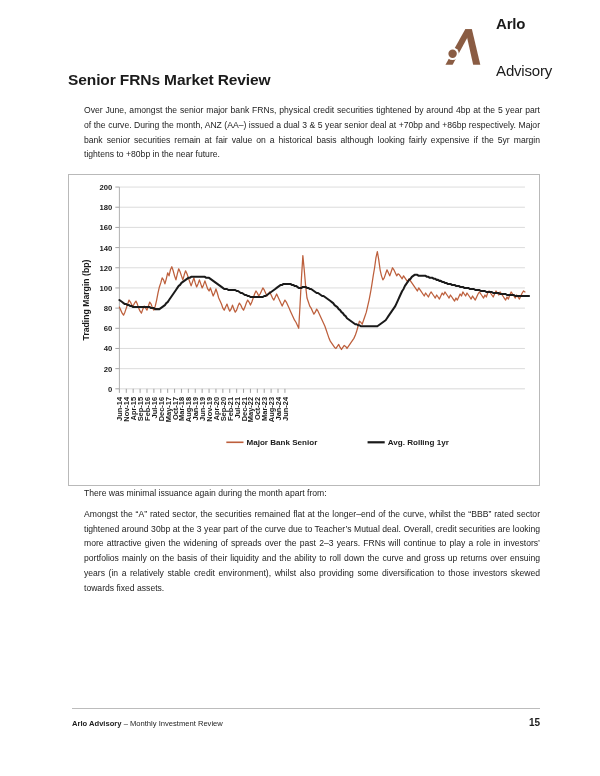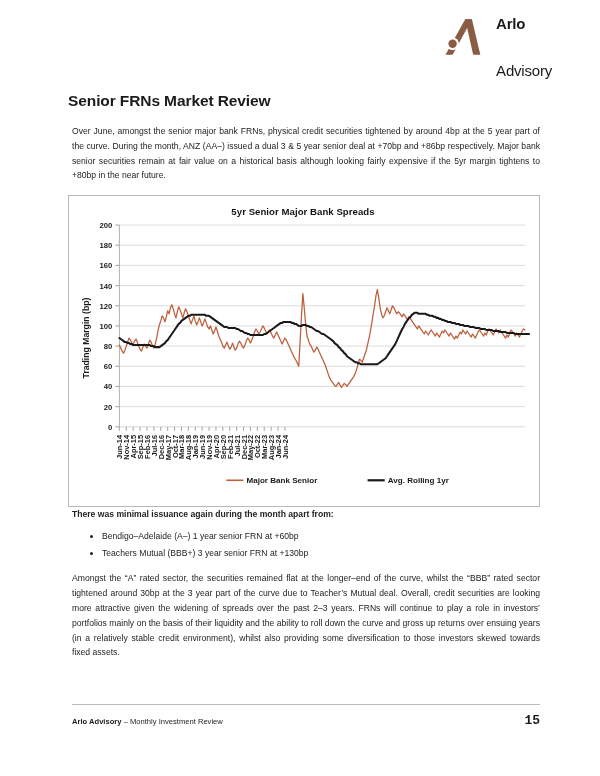--- a/index.html
+++ b/index.html
@@ -18,20 +18,21 @@
     box-sizing: border-box;
     overflow: hidden;
   }
 
   
   .logo-block {
     position: absolute;
     top: 16px;
     right: 48px;
     display: flex;
+    align-items: center;
     gap: 14px;
   }
   .logo-mark {
     width: 42px;
     height: 42px;
     flex: 0 0 auto;
   }
   .logo-words {
     line-height: 1.02;
     color: #1a1a1a;
@@ -48,37 +49,37 @@
     letter-spacing: -0.2px;
     display: block;
     margin-top: 32px;
   }
 
   
   .content {
     position: absolute;
     left: 68px;
     right: 60px;
-    top: 92px;
+    top: 71px;
   }
   h1.doc-title {
     font-size: 15.5px;
     font-weight: bold;
     color: #1b1b1b;
     margin: 0 0 14px 0;
     letter-spacing: -0.1px;
   }
   p.body-text {
     font-size: 8.6px;
     line-height: 1.72;
     color: #232323;
-    margin: 0 0 6px 4px;
+    margin: 0 0 6px 16px;
     text-align: justify;
   }
-  p.body-text.nojust { text-align: left; font-weight: bold; }
+  p.body-text.nojust { text-align: left; }
 
   
   .chart-box {
     margin-top: 12px;
     border: 1px solid #b9b9b9;
     background: #fff;
     padding: 6px 8px 4px 6px;
     box-sizing: border-box;
     height: 312px;
     position: relative;
@@ -122,21 +123,21 @@
     margin-bottom: 8px;
   }
   .footer-row {
     display: flex;
     justify-content: space-between;
     align-items: baseline;
     font-size: 7.6px;
     color: #1d1d1d;
   }
   .footer-brand { font-weight: bold; }
-  .footer-page { font-weight: bold; font-size: 13px; font-family: Liberation Mono, monospace; }
+  .footer-page { font-weight: bold; font-size: 10px; }
 </style>
 </head>
 <body>
 
 <div class="page">
 
   <div class="logo-block">
     <svg class="logo-mark" viewBox="0 0 100 100">
       <path d="M60 8 L76 8 L96 92 L79 92 Z" fill="#8a5c43"></path>
       <path d="M60 8 L76 8 L30 92 L13 92 Z" fill="#8a5c43"></path>
@@ -149,21 +150,20 @@
     </div>
   </div>
 
   <div class="content">
 
     <h1 class="doc-title">Senior FRNs Market Review</h1>
 
     <p class="body-text">Over June, amongst the senior major bank FRNs, physical credit securities tightened by around 4bp at the 5 year part of the curve. During the month, ANZ (AA–) issued a dual 3 &amp; 5 year senior deal at +70bp and +86bp respectively. Major bank senior securities remain at fair value on a historical basis although looking fairly expensive if the 5yr margin tightens to +80bp in the near future.</p>
 
     <div class="chart-box">
-      <div class="chart-title">5yr Senior Major Bank Spreads</div>
       <svg class="chart-svg" viewBox="0 0 452 272" preserveAspectRatio="none">
         <g id="chart-grid">
             <line x1="44" y1="206" x2="446" y2="206" stroke="#d4d4d4" stroke-width="0.9"></line>
             <line x1="40" y1="206" x2="44" y2="206" stroke="#8d8d8d" stroke-width="0.8"></line>
             <line x1="44" y1="186" x2="446" y2="186" stroke="#d4d4d4" stroke-width="0.8"></line>
             <line x1="40" y1="186" x2="44" y2="186" stroke="#8d8d8d" stroke-width="0.8"></line>
             <line x1="44" y1="166" x2="446" y2="166" stroke="#d4d4d4" stroke-width="0.8"></line>
             <line x1="40" y1="166" x2="44" y2="166" stroke="#8d8d8d" stroke-width="0.8"></line>
             <line x1="44" y1="146" x2="446" y2="146" stroke="#d4d4d4" stroke-width="0.8"></line>
             <line x1="40" y1="146" x2="44" y2="146" stroke="#8d8d8d" stroke-width="0.8"></line>
@@ -260,24 +260,20 @@
             <text x="170" y="262" font-size="8" font-weight="bold" fill="#1a1a1a" font-family="Liberation Sans, sans-serif">Major Bank Senior</text>
             <line x1="290" y1="259" x2="307" y2="259" stroke="#1a1a1a" stroke-width="2.2"></line>
             <text x="310" y="262" font-size="8" font-weight="bold" fill="#1a1a1a" font-family="Liberation Sans, sans-serif">Avg. Rolling 1yr</text>
           </g>
       </svg>
     </div>
 
 
     <p class="body-text nojust">There was minimal issuance again during the month apart from:</p>
 
-    <ul class="bullets" id="bullet-list">
-        <li>Bendigo–Adelaide (A–) 1 year senior FRN at +60bp</li>
-        <li>Teachers Mutual (BBB+) 3 year senior FRN at +130bp</li>
-      </ul>
 
     <p class="body-text">Amongst the “A” rated sector, the securities remained flat at the longer–end of the curve, whilst the “BBB” rated sector tightened around 30bp at the 3 year part of the curve due to Teacher’s Mutual deal. Overall, credit securities are looking more attractive given the widening of spreads over the past 2–3 years. FRNs will continue to play a role in investors’ portfolios mainly on the basis of their liquidity and the ability to roll down the curve and gross up returns over ensuing years (in a relatively stable credit environment), whilst also providing some diversification to those investors skewed towards fixed assets.</p>
   </div>
 
   <div class="footer">
     <div class="footer-rule"></div>
     <div class="footer-row">
       <div>
         <span class="footer-brand">Arlo Advisory</span><span> – Monthly Investment Review</span>
       </div>

